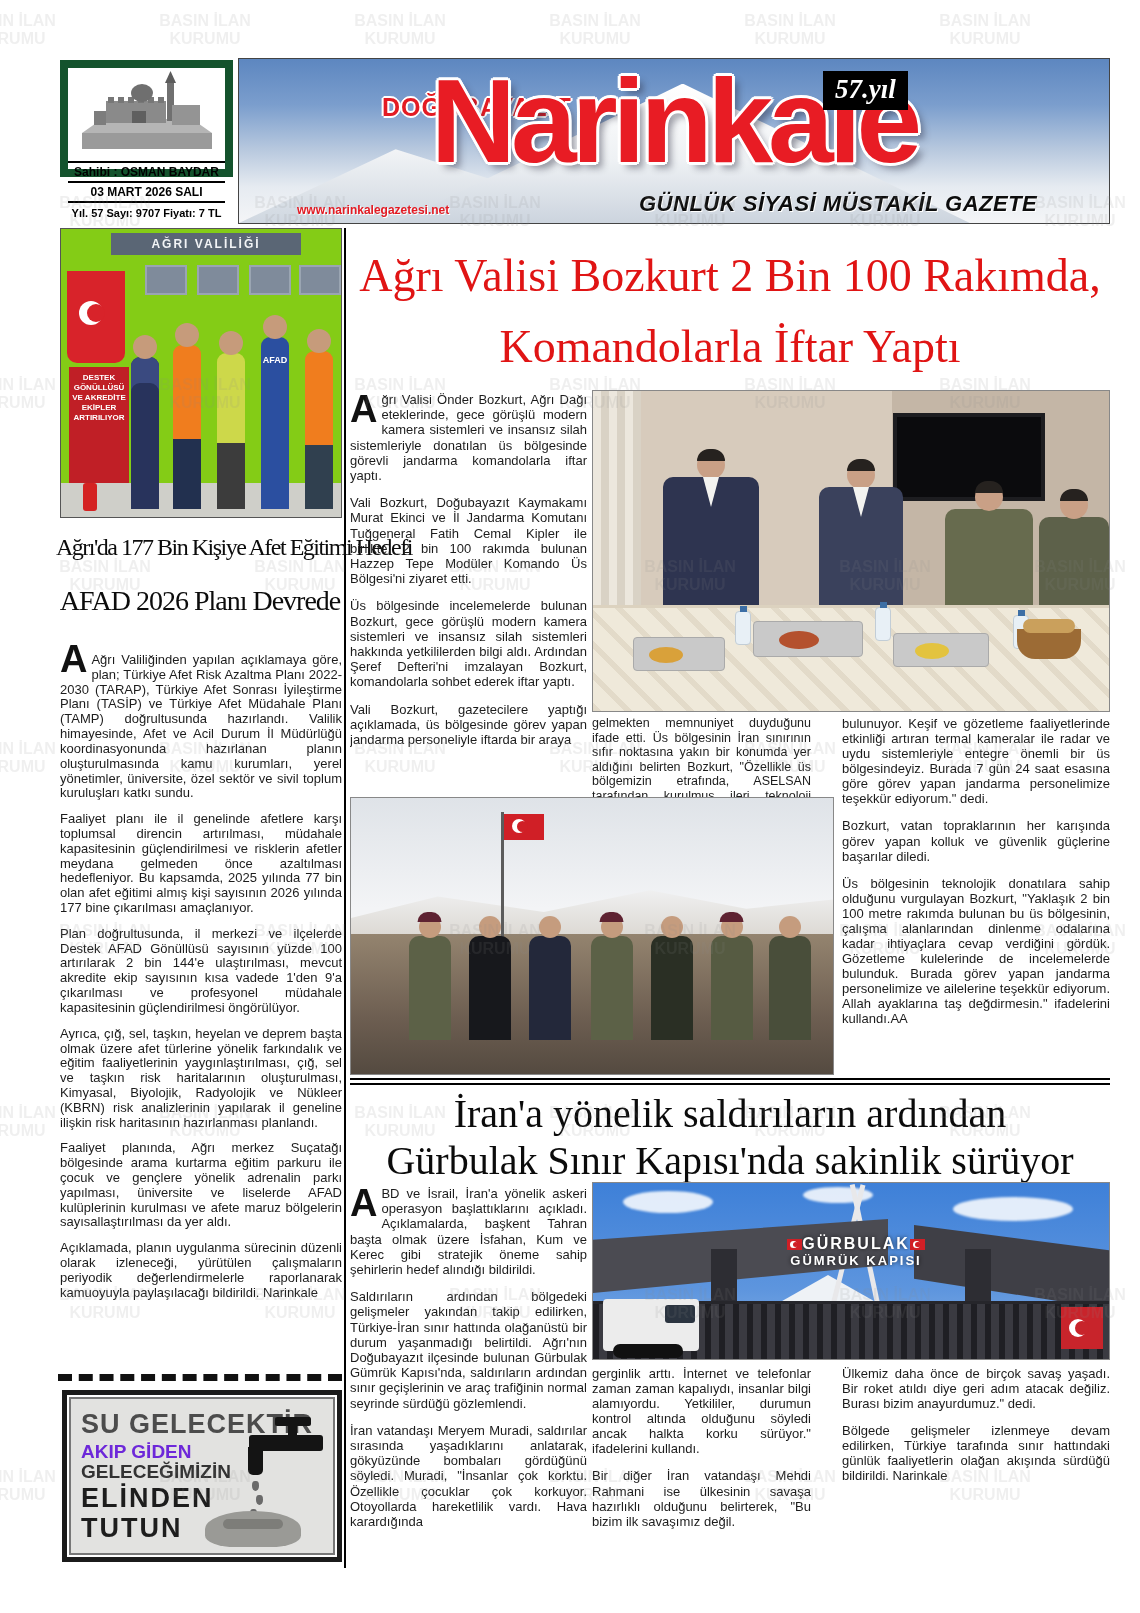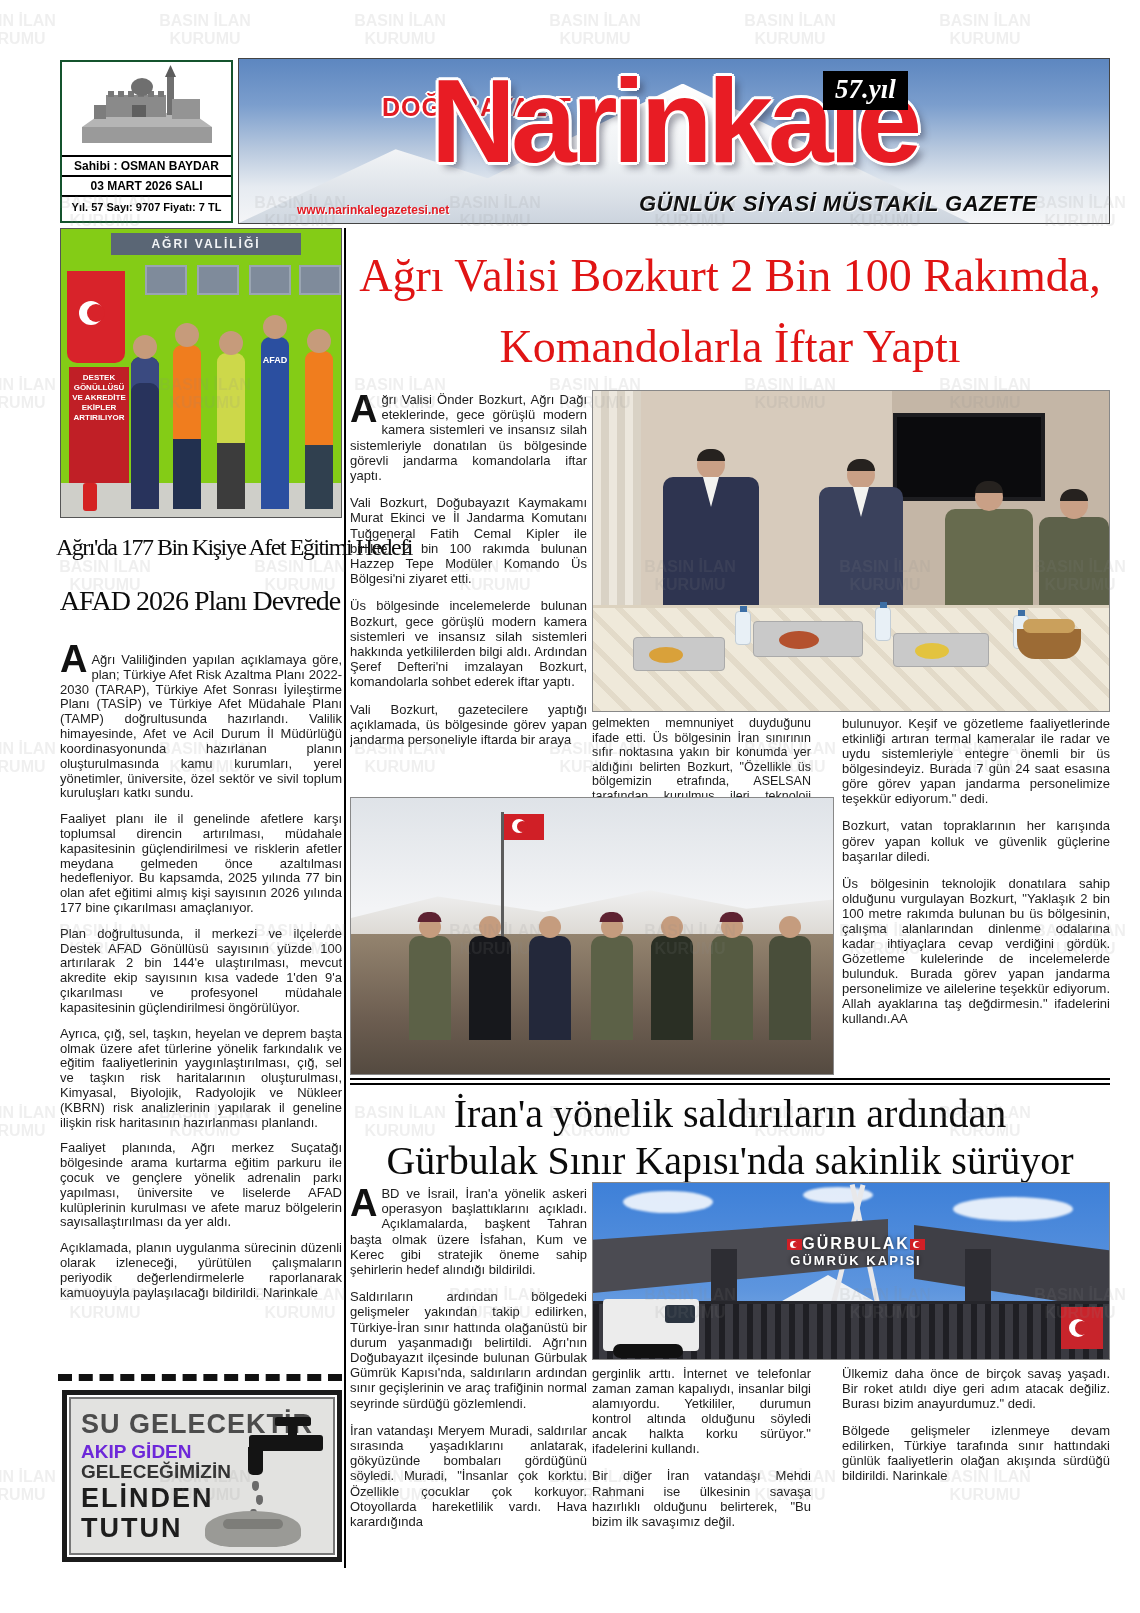--- a/index.html
+++ b/index.html
@@ -5,21 +5,21 @@
   * { margin:0; padding:0; box-sizing:border-box; }
   body { background:#fff; font-family:"Liberation Sans", sans-serif; }
   .page { position:relative; width:1140px; height:1613px; background:#fff; overflow:hidden; margin:0 auto; }
 
   
   #wm-layer { position:absolute; inset:0; z-index:6; pointer-events:none; }
   .wm { position:absolute; width:130px; text-align:center; font:700 16px "Liberation Sans",sans-serif;
         color:#8a8a8a; opacity:.13; line-height:1.15; }
 
   
-  .info-box { position:absolute; left:60px; top:60px; width:173px; height:163px; border:2px solid #14532d; background:#fff; z-index:2; }
+  .info-box { position:absolute; left:60px; top:60px; width:173px; height:117px; border:8px solid #14532d; background:#fff; z-index:2; }
   .castle { height:95px; display:flex; align-items:center; justify-content:center; border-bottom:2px solid #000; overflow:hidden; }
   .info-row { height:20px; display:flex; align-items:center; justify-content:center;
               font-weight:700; font-size:12px; border-bottom:2px solid #000; white-space:nowrap; }
   .info-row:last-child { border-bottom:none; font-size:11px; }
 
   .masthead { position:absolute; left:238px; top:58px; width:872px; height:166px; border:1px solid #444; overflow:hidden; z-index:2;
               background:linear-gradient(180deg,#5d87c0 0%,#7b9ecd 28%,#b7c8de 55%,#e6ebf1 78%,#f4f5f7 100%); }
   .mountain { position:absolute; bottom:0; left:18%; width:66%; height:85%;
               background:linear-gradient(180deg,#ffffff 0%,#eef1f4 55%,#ccd4de 100%);
               clip-path:polygon(50% 0, 100% 100%, 0 100%); }

